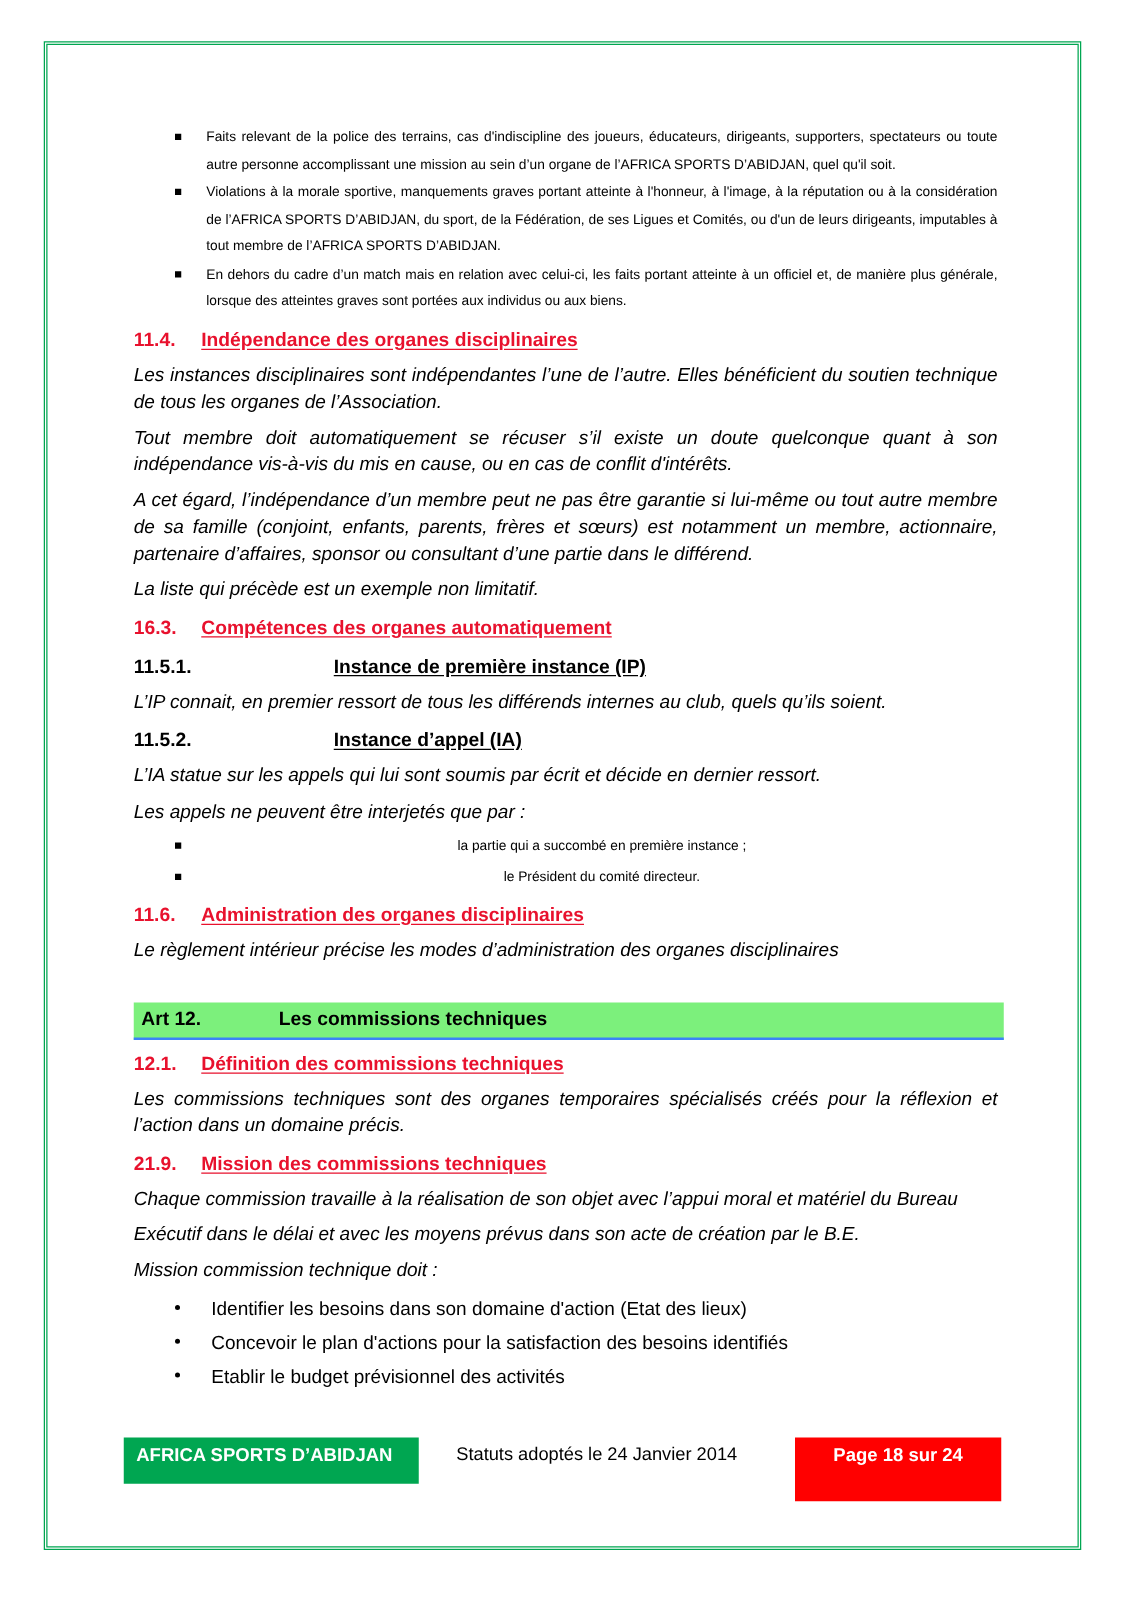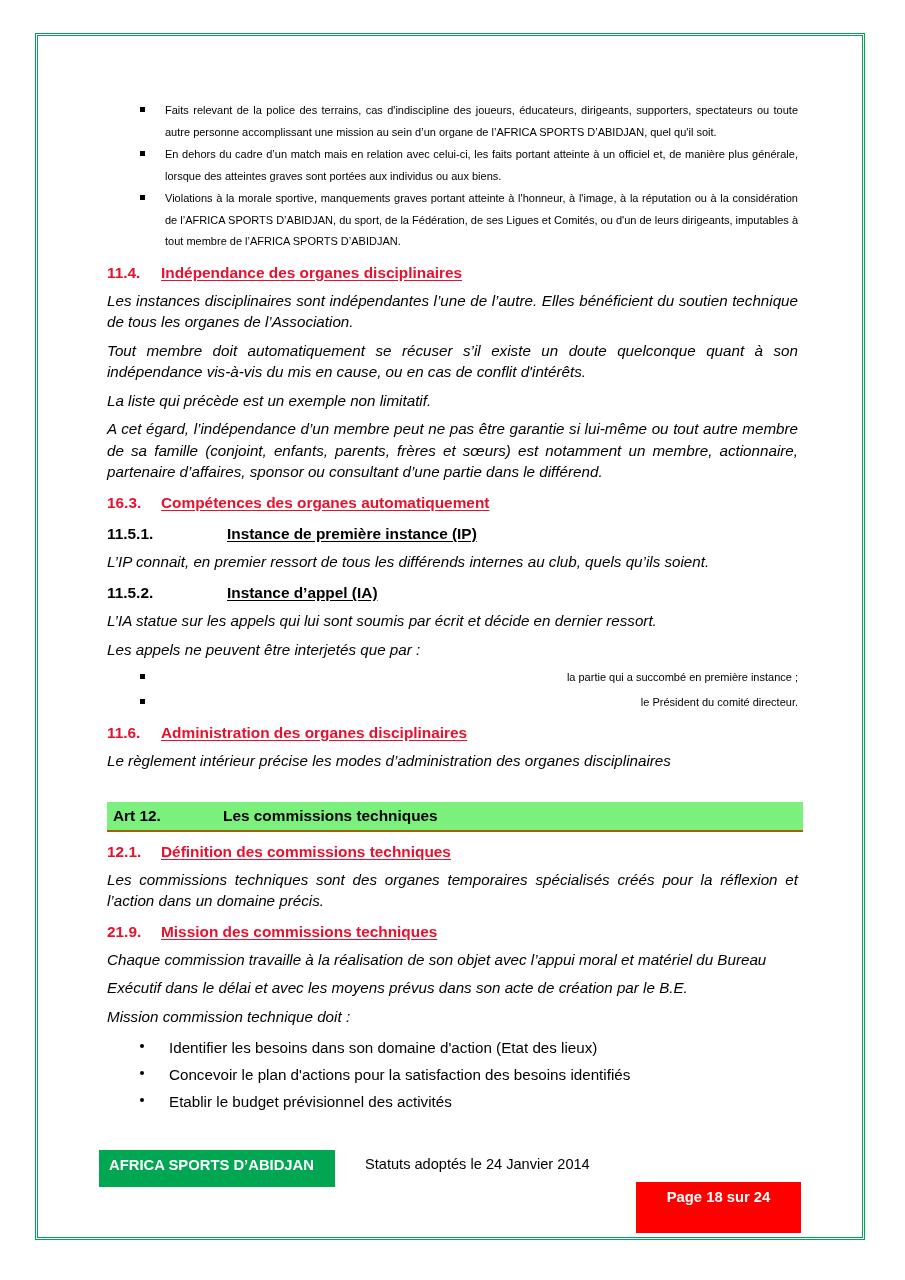--- a/index.html
+++ b/index.html
@@ -65,21 +65,21 @@
   ul.sq-list > li .bullet-sq {
     position: absolute;
     left: 33px;
     top: 7px;
     width: 5px;
     height: 5px;
     background: #000;
   }
   ul.sq-list.tight > li {
     padding-left: 58px;
-    text-align: right;
+    text-align: center;
     margin-bottom: 3px;
   }
 
   ul.dot-list {
     list-style: none;
     margin: 3px 0 0 0;
     padding: 0;
   }
   ul.dot-list > li {
     position: relative;
@@ -122,37 +122,38 @@
 
   
   .h3row {
     display: flex;
     align-items: baseline;
     margin: 11px 0 7px 0;
     color: #000000;
     font-weight: bold;
     font-size: 15.4px;
     line-height: 20px;
+    gap: 40px;
   }
   .h3row .num {
     width: 120px;
     flex: 0 0 120px;
   }
   .h3row .ttl {
     text-decoration: underline;
     text-underline-offset: 2px;
   }
 
   
   .art-banner-wrap {
     margin: 30px 0 10px 0;
   }
   .art-banner {
     background: #7CF07C;
-    border-bottom: 2px solid #a16207;
+    border-bottom: 2px solid #3b82f6;
     padding: 3px 0 4px 6px;
     display: flex;
     align-items: baseline;
     font-weight: bold;
     font-size: 15.4px;
     color: #000;
     line-height: 21px;
     width: 696px;
     box-sizing: border-box;
   }
@@ -198,55 +199,54 @@
     top: 0;
     width: 165px;
     height: 51px;
     background: #FF0000;
     color: #ffffff;
     font-weight: bold;
     font-size: 14.8px;
     text-align: center;
     padding-top: 7px;
     box-sizing: border-box;
-    margin-top: 32px;
   }
 </style>
 </head>
 <body>
 
 <div id="page">
 
   <div id="page-frame"></div>
 
   <div id="content">
 
     <ul class="sq-list">
       <li>
         <span class="bullet-sq"></span>
         <span>Faits relevant de la police des terrains, cas d'indiscipline des joueurs, éducateurs, dirigeants, supporters, spectateurs ou toute autre personne accomplissant une mission au sein d’un organe de l’AFRICA SPORTS D’ABIDJAN, quel qu'il soit.</span>
       </li>
       <li>
         <span class="bullet-sq"></span>
+        <span>Violations à la morale sportive, manquements graves portant atteinte à l'honneur, à l'image, à la réputation ou à la considération de l’AFRICA SPORTS D’ABIDJAN, du sport, de la Fédération, de ses Ligues et Comités, ou d'un de leurs dirigeants, imputables à tout membre de l’AFRICA SPORTS D’ABIDJAN.</span>
+      </li>
+      <li>
+        <span class="bullet-sq"></span>
         <span>En dehors du cadre d’un match mais en relation avec celui-ci, les faits portant atteinte à un officiel et, de manière plus générale, lorsque des atteintes graves sont portées aux individus ou aux biens.</span>
-      </li>
-      <li>
-        <span class="bullet-sq"></span>
-        <span>Violations à la morale sportive, manquements graves portant atteinte à l'honneur, à l'image, à la réputation ou à la considération de l’AFRICA SPORTS D’ABIDJAN, du sport, de la Fédération, de ses Ligues et Comités, ou d'un de leurs dirigeants, imputables à tout membre de l’AFRICA SPORTS D’ABIDJAN.</span>
       </li>
     </ul>
 
     <div class="h2row">
       <span class="num">11.4.</span>
       <span class="ttl">Indépendance des organes disciplinaires</span>
     </div>
     <p class="para">Les instances disciplinaires sont indépendantes l’une de l’autre. Elles bénéficient du soutien technique de tous les organes de l’Association.</p>
     <p class="para">Tout membre doit automatiquement se récuser s’il existe un doute quelconque quant à son indépendance vis-à-vis du mis en cause, ou en cas de conflit d'intérêts.</p>
+    <p class="para">A cet égard, l’indépendance d’un membre peut ne pas être garantie si lui-même ou tout autre membre de sa famille (conjoint, enfants, parents, frères et sœurs) est notamment un membre, actionnaire, partenaire d’affaires, sponsor ou consultant d’une partie dans le différend.</p>
     <p class="para para-noindent">La liste qui précède est un exemple non limitatif.</p>
-    <p class="para">A cet égard, l’indépendance d’un membre peut ne pas être garantie si lui-même ou tout autre membre de sa famille (conjoint, enfants, parents, frères et sœurs) est notamment un membre, actionnaire, partenaire d’affaires, sponsor ou consultant d’une partie dans le différend.</p>
 
     <div class="h2row">
       <span class="num">16.3.</span>
       <span class="ttl">Compétences des organes automatiquement</span>
     </div>
 
     <div class="h3row">
       <span class="num">11.5.1.</span>
       <span class="ttl">Instance de première instance (IP)</span>
     </div>

